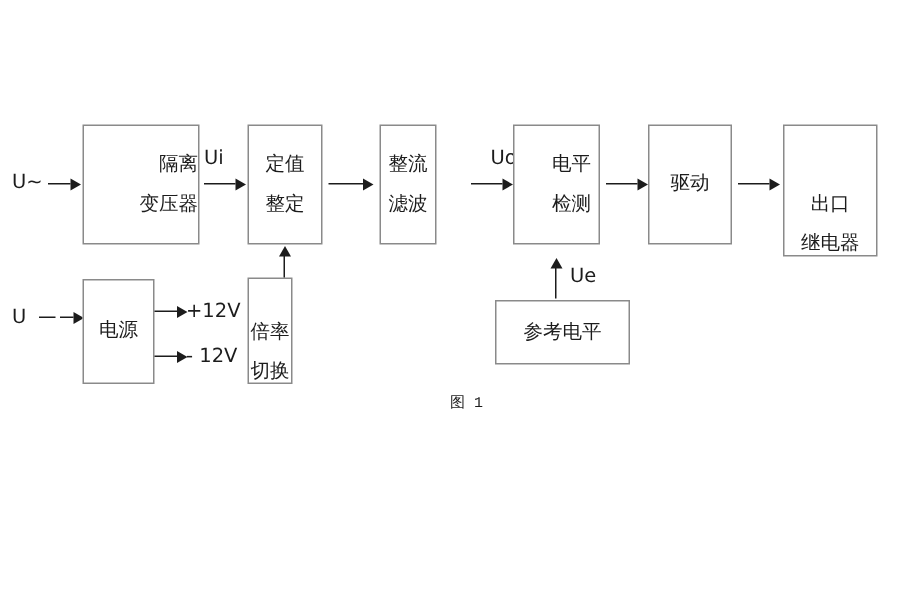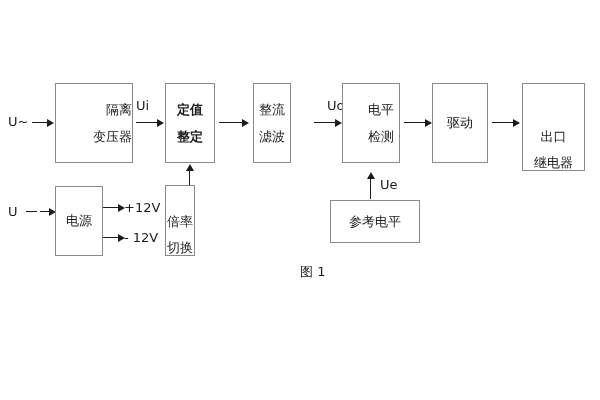--- a/index.html
+++ b/index.html
@@ -45,23 +45,24 @@
   .label {
     position: absolute;
     color: #1c1c1c;
     font-size: 13px;
     white-space: nowrap;
     line-height: 1;
   }
   .caption {
     position: absolute;
     color: #1c1c1c;
-    font-size: 13px;
+    font-size: 10px;
     white-space: nowrap;
     line-height: 1;
+    font-family: Liberation Mono, monospace;
   }
   .arrow-h {
     position: absolute;
     height: 9px;
     pointer-events: none;
   }
   .arrow-h .shaft {
     position: absolute;
     left: 0;
     top: 4px;
@@ -122,21 +123,21 @@
     <span class="line">变压器</span>
   </div>
 
   <div class="label" style="left:136px; top:99px;">Ui</div>
 
   <div class="arrow-h" style="left:136px; top:118px; width:28px;">
     <div class="shaft" style="width:21px;"></div>
     <div class="head" style="left:21px;"></div>
   </div>
 
-  <div class="box" style="left:165px; top:83px; width:50px; height:80px;font-weight:bold;">
+  <div class="box" style="left:165px; top:83px; width:50px; height:80px;">
     <span class="line">定值</span>
     <span class="line">整定</span>
   </div>
 
   <div class="arrow-h" style="left:219px; top:118px; width:30px;">
     <div class="shaft" style="width:23px;"></div>
     <div class="head" style="left:23px;"></div>
   </div>
 
   <div class="box" style="left:253px; top:83px; width:38px; height:80px;">

